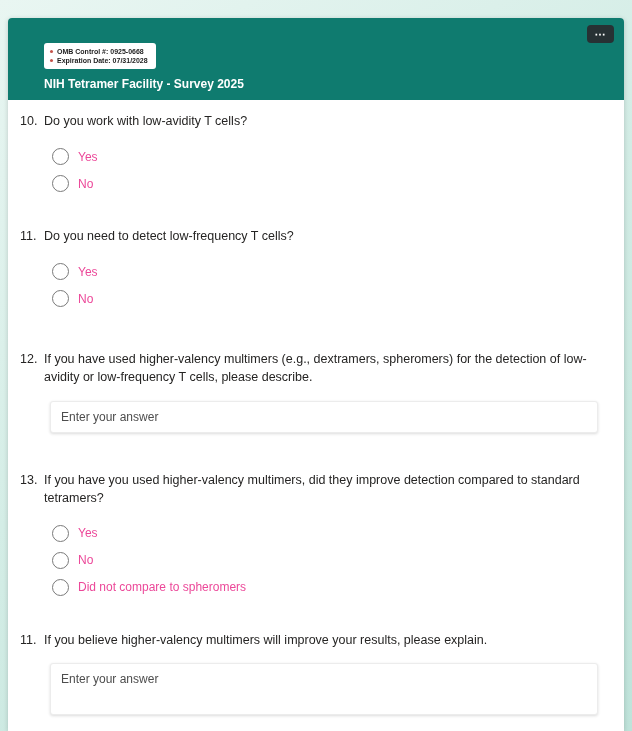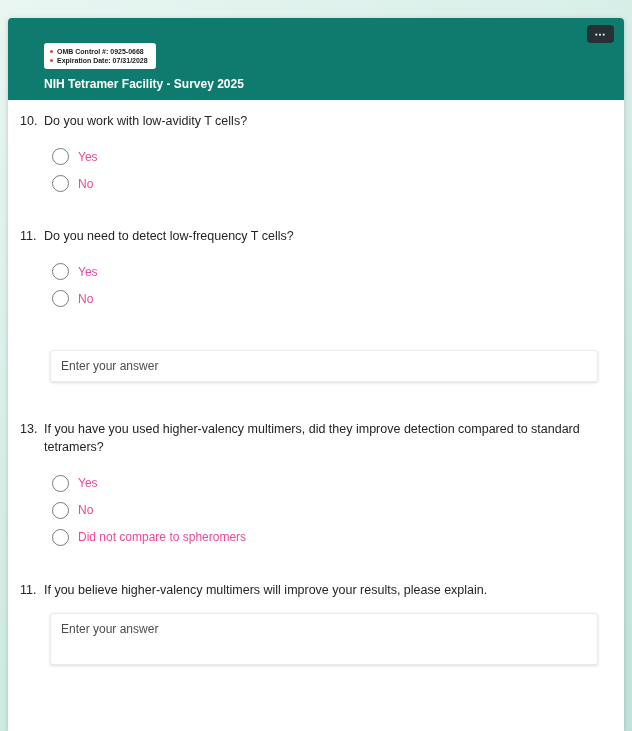--- a/index.html
+++ b/index.html
@@ -120,20 +120,24 @@
             <span class="opt-label">Yes</span>
           </label>
           <label class="option">
             <span class="radio"></span>
             <span class="opt-label">No</span>
           </label>
         </div>
       </div>
 
       <div class="question q-gap-lg">
+        <div class="q-text">
+          <span class="q-num">12.</span>
+          <span>If you have used higher-valency multimers (e.g., dextramers, spheromers) for the detection of low-avidity or low-frequency T cells, please describe.</span>
+        </div>
         <input type="text" class="answer-input" placeholder="Enter your answer" style="">
       </div>
 
       <div class="question">
         <div class="q-text">
           <span class="q-num">13.</span>
           <span>If you have you used higher-valency multimers, did they improve detection compared to standard tetramers?</span>
         </div>
         <div class="options">
           <label class="option">

